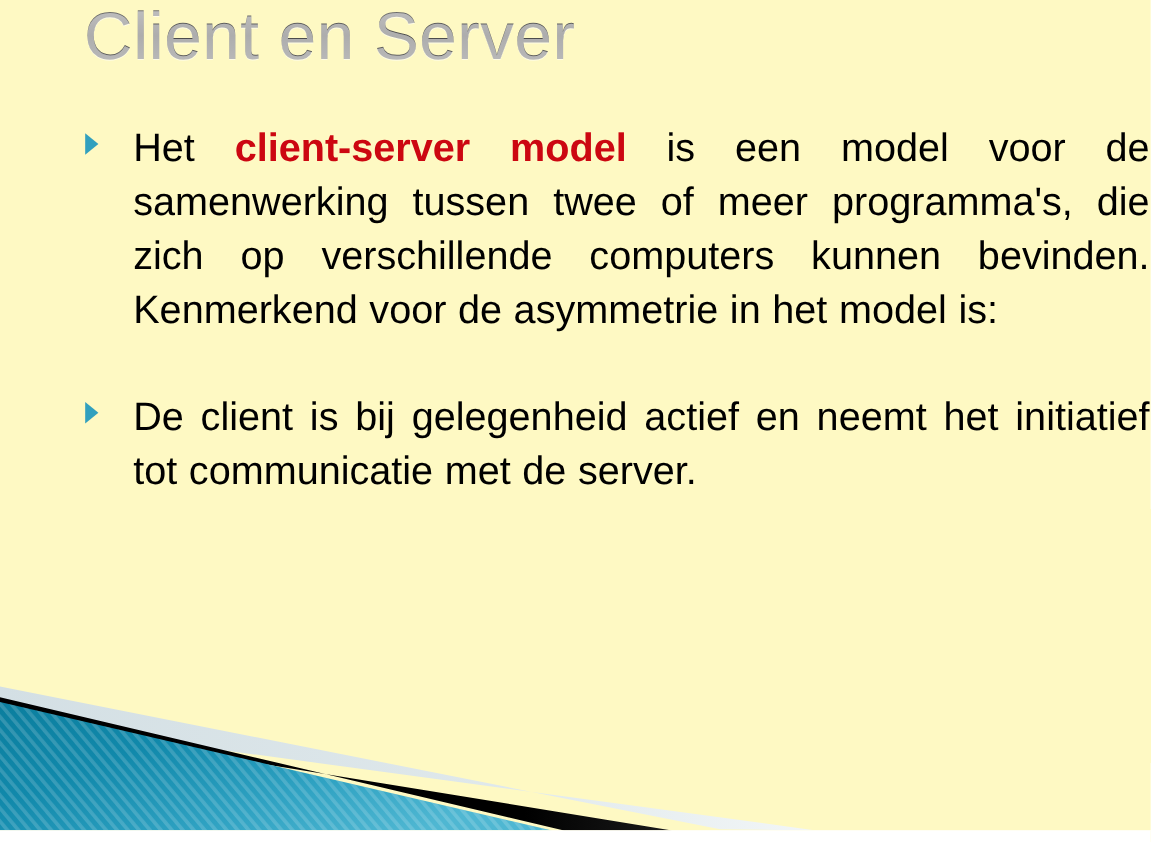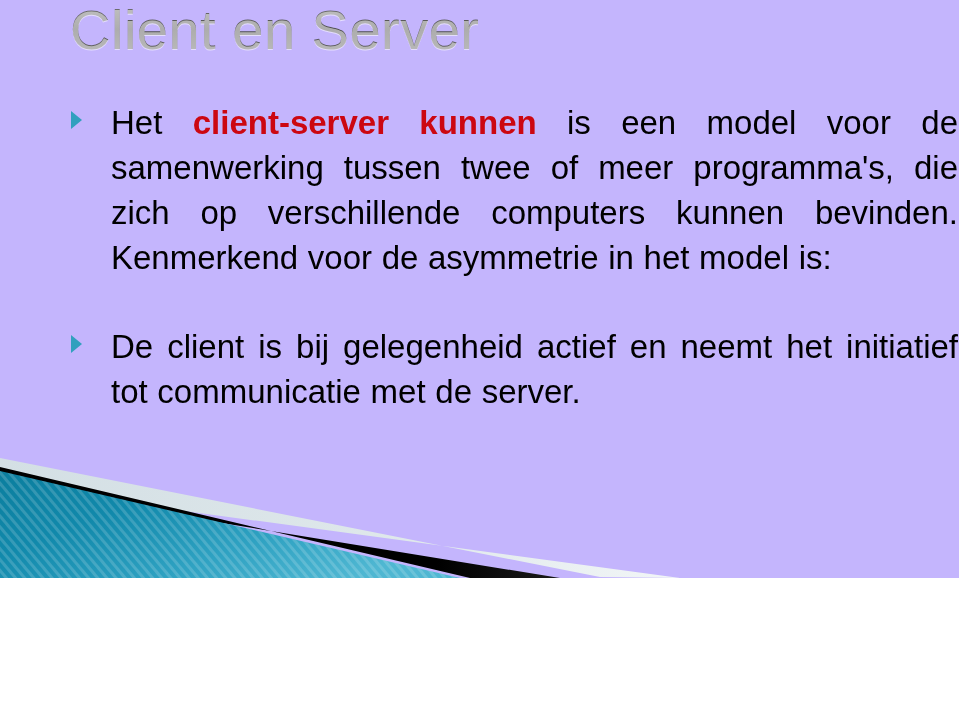--- a/index.html
+++ b/index.html
@@ -8,22 +8,22 @@
     padding: 0;
     background: #ffffff;
   }
   body {
     font-family: "Liberation Sans", sans-serif;
   }
 
   #slide {
     position: relative;
     width: 959px;
-    height: 578px;
-    background: #c4b5fd;
+    height: 692px;
+    background: #fef9c3;
     overflow: hidden;
   }
 
   
   #slide-title {
     position: absolute;
     left: 70px;
     top: -6px;
     width: 870px;
     height: 74px;
@@ -102,21 +102,21 @@
 
 <div id="slide">
 
   <div id="slide-title">Client en Server</div>
 
   <div id="body-area">
 
     <div class="bullet-row">
       <span class="bullet-marker"></span>
       <div class="bullet-text">
-        <span>Het </span><span class="hl">client-server kunnen</span><span> is een model voor de samenwerking tussen twee of meer programma's, die zich op verschillende computers kunnen bevinden. Kenmerkend voor de asymmetrie in het model is:</span>
+        <span>Het </span><span class="hl">client-server model</span><span> is een model voor de samenwerking tussen twee of meer programma's, die zich op verschillende computers kunnen bevinden. Kenmerkend voor de asymmetrie in het model is:</span>
       </div>
     </div>
 
 
     <div class="bullet-row">
       <span class="bullet-marker"></span>
       <div class="bullet-text">De client is bij gelegenheid actief en neemt het initiatief tot communicatie met de server.</div>
     </div>
 
   </div>

